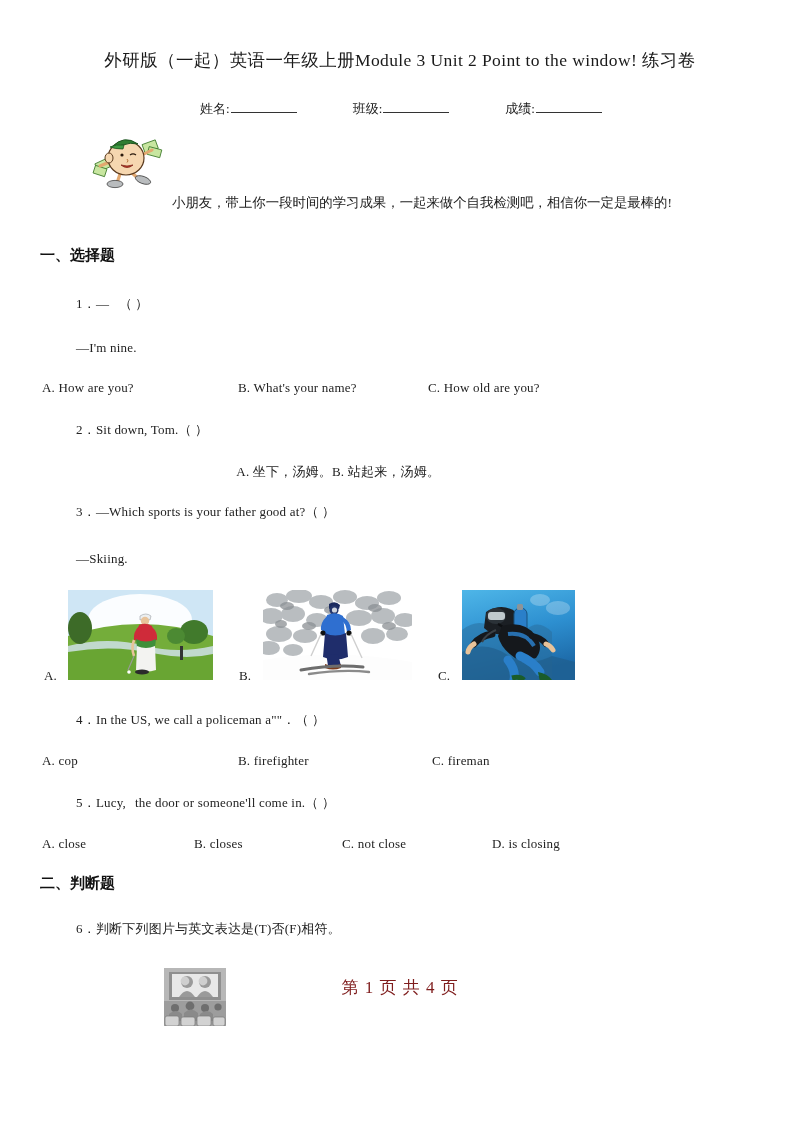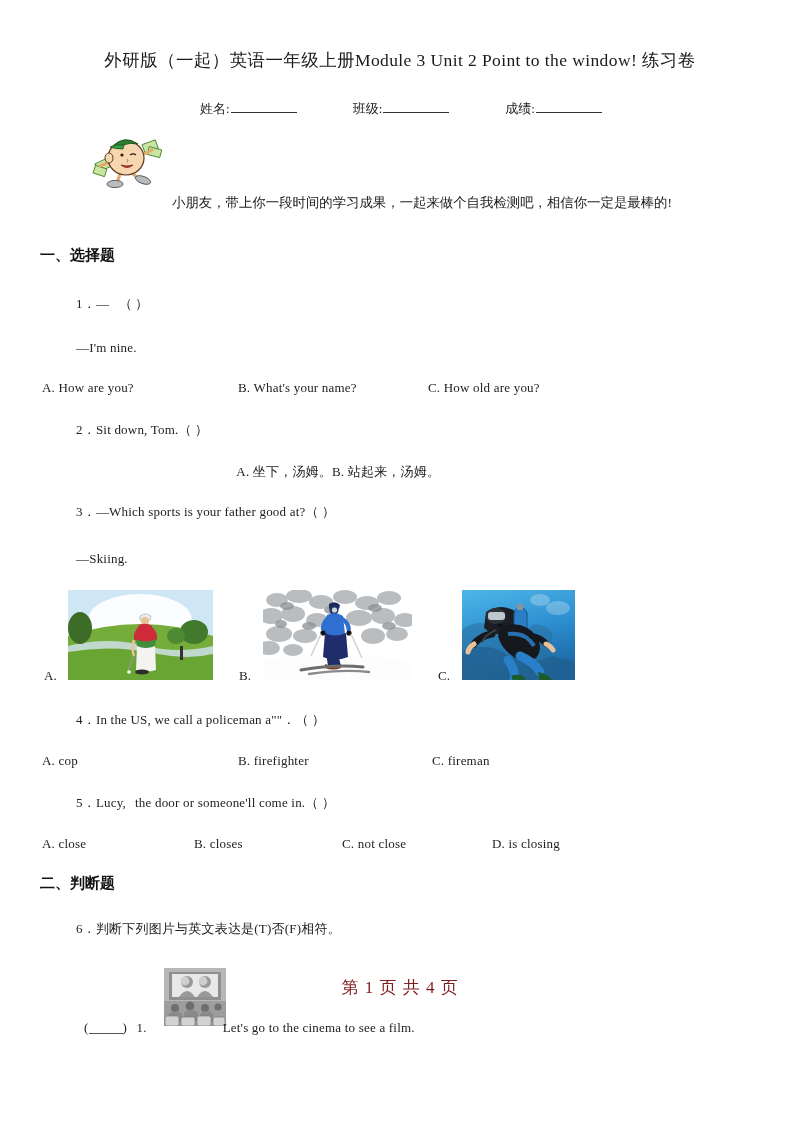--- a/index.html
+++ b/index.html
@@ -422,20 +422,16 @@
       </g>
       <g fill="#d2d2d2" stroke="#7a7a7a" stroke-width="0.7">
         <rect x="1" y="48" width="14" height="10" rx="2"></rect>
         <rect x="17" y="49" width="14" height="9" rx="2"></rect>
         <rect x="33" y="48" width="14" height="10" rx="2"></rect>
         <rect x="49" y="49" width="12" height="9" rx="2"></rect>
       </g>
     </svg>
   </div>
 
-  <div class="tf-line">
-    <span>(<span class="tf-blank"></span>)</span>
-    <span style="display:inline-block;width:6px;"></span><span>1.</span><span class="tf-gap"></span><span>Let's go to the cinema to see a film.</span>
-  </div>
 
   <div class="footer">第 1 页 共 4 页</div>
 
 </div>
 
 </body></html>

